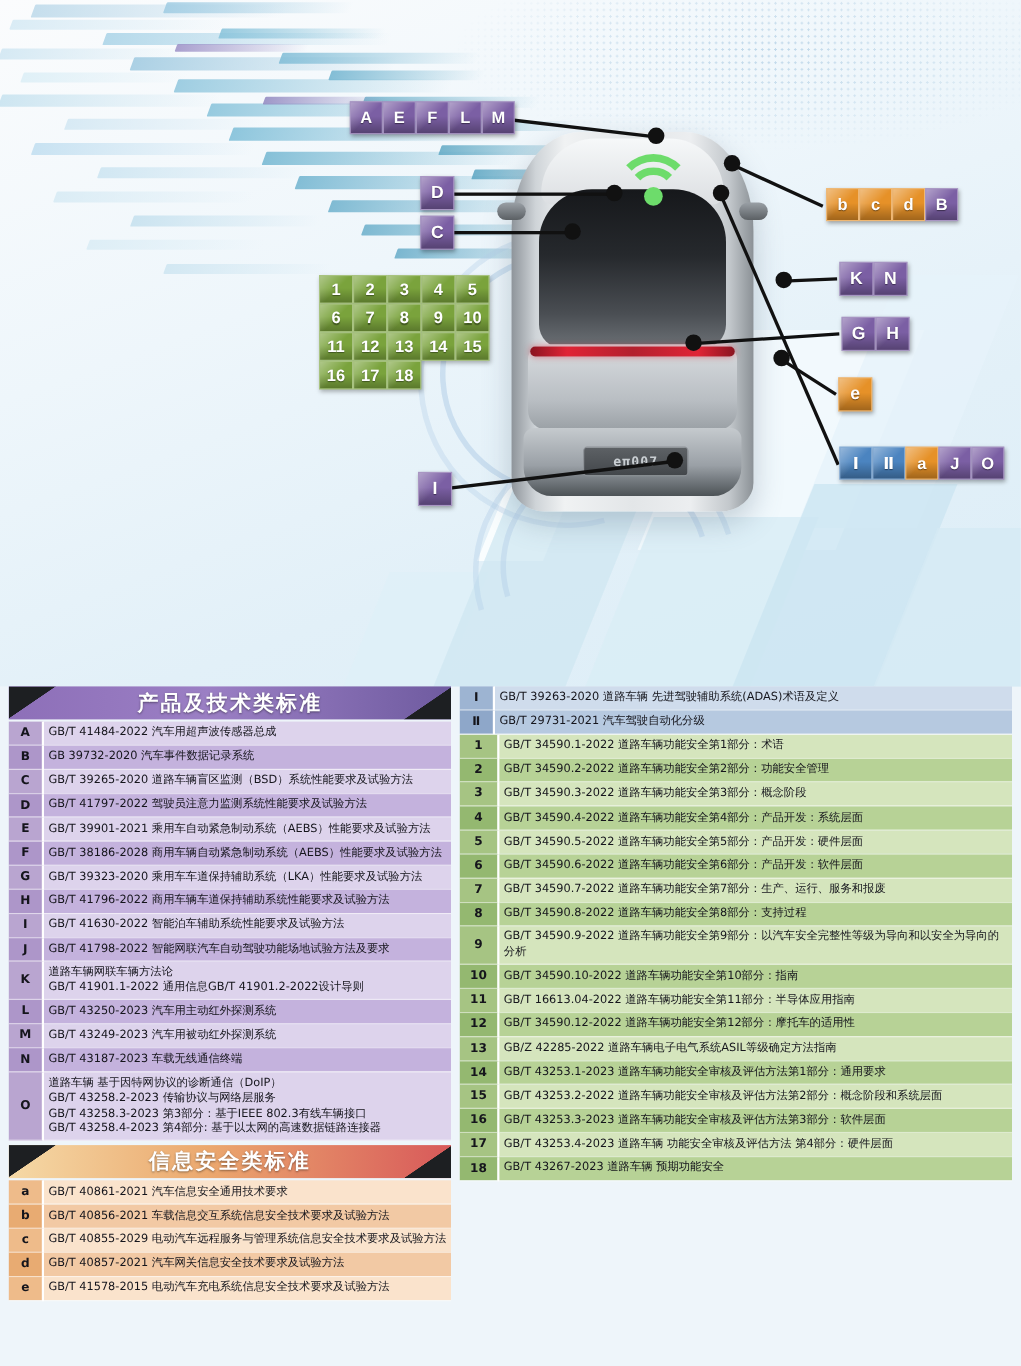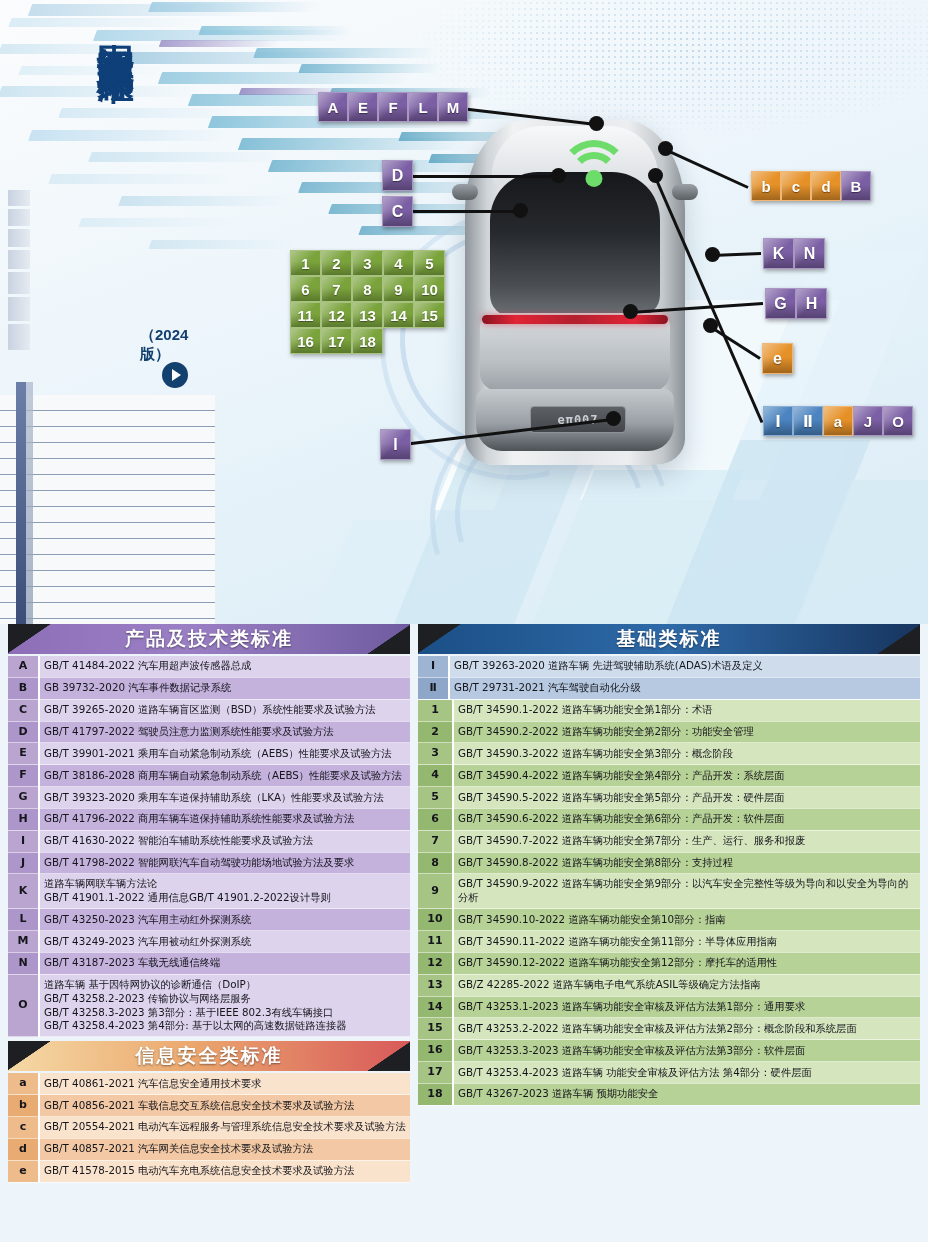--- a/index.html
+++ b/index.html
@@ -416,37 +416,20 @@
           </div>
           <div class="ncell">
             <span>17</span>
           </div>
           <div class="ncell">
             <span>18</span>
           </div>
         </div>
       </div>
 
-    <div class="titlecard">
-      <div class="paperlines"></div>
-      <div class="leftbars" id="leftbars">
-          <i style="height: 16px;"></i>
-          <i style="height: 17px;"></i>
-          <i style="height: 18px;"></i>
-          <i style="height: 19px;"></i>
-          <i style="height: 22px;"></i>
-          <i style="height: 24px;"></i>
-          <i style="height: 26px;"></i>
-        </div>
-      <div class="vbar"></div>
-      <div class="vbar2"></div>
-      <div class="vtitle">中国智能网联汽车国家标准</div>
-      <div class="vsub">（2024版）</div>
-      <div class="playbtn"></div>
-    </div>
   </div>
 
   <div class="tables">
 
     <div class="colL">
       <div class="sechdr h-prod">
         <div class="corner l"></div>
         <div class="corner r"></div>
         <div class="ht">产品及技术类标准</div>
       </div>
@@ -529,40 +512,35 @@
             <tr>
               <td class="id">a</td>
               <td class="txt">GB/T 40861-2021  汽车信息安全通用技术要求</td>
             </tr>
             <tr>
               <td class="id">b</td>
               <td class="txt">GB/T 40856-2021  车载信息交互系统信息安全技术要求及试验方法</td>
             </tr>
             <tr>
               <td class="id">c</td>
-              <td class="txt">GB/T 20554-2021  电动汽车远程服务与管理系统信息安全技术要求及试验方法</td>
+              <td class="txt">GB/T 40855-2029  电动汽车远程服务与管理系统信息安全技术要求及试验方法</td>
             </tr>
             <tr>
               <td class="id">d</td>
               <td class="txt">GB/T 40857-2021  汽车网关信息安全技术要求及试验方法</td>
             </tr>
             <tr>
               <td class="id">e</td>
               <td class="txt">GB/T 41578-2015  电动汽车充电系统信息安全技术要求及试验方法</td>
             </tr>
           </tbody>
         </table>
     </div>
 
     <div class="colR">
-      <div class="sechdr h-base">
-        <div class="corner l"></div>
-        <div class="corner r"></div>
-        <div class="ht">基础类标准</div>
-      </div>
       <table class="tbl-base">
           <tbody id="tb-base">
             <tr>
               <td class="id">Ⅰ</td>
               <td class="txt">GB/T 39263-2020  道路车辆 先进驾驶辅助系统(ADAS)术语及定义</td>
             </tr>
             <tr>
               <td class="id">Ⅱ</td>
               <td class="txt">GB/T 29731-2021  汽车驾驶自动化分级</td>
             </tr>
@@ -606,21 +584,21 @@
             <tr>
               <td class="id">9</td>
               <td class="txt">GB/T 34590.9-2022  道路车辆功能安全第9部分：以汽车安全完整性等级为导向和以安全为导向的分析</td>
             </tr>
             <tr>
               <td class="id">10</td>
               <td class="txt">GB/T 34590.10-2022  道路车辆功能安全第10部分：指南</td>
             </tr>
             <tr>
               <td class="id">11</td>
-              <td class="txt">GB/T 34590.11-2022  道路车辆功能安全第11部分：半导体应用指南</td>
+              <td class="txt">GB/T 16613.04-2022  道路车辆功能安全第11部分：半导体应用指南</td>
             </tr>
             <tr>
               <td class="id">12</td>
               <td class="txt">GB/T 34590.12-2022  道路车辆功能安全第12部分：摩托车的适用性</td>
             </tr>
             <tr>
               <td class="id">13</td>
               <td class="txt">GB/Z 42285-2022  道路车辆电子电气系统ASIL等级确定方法指南</td>
             </tr>
             <tr>

